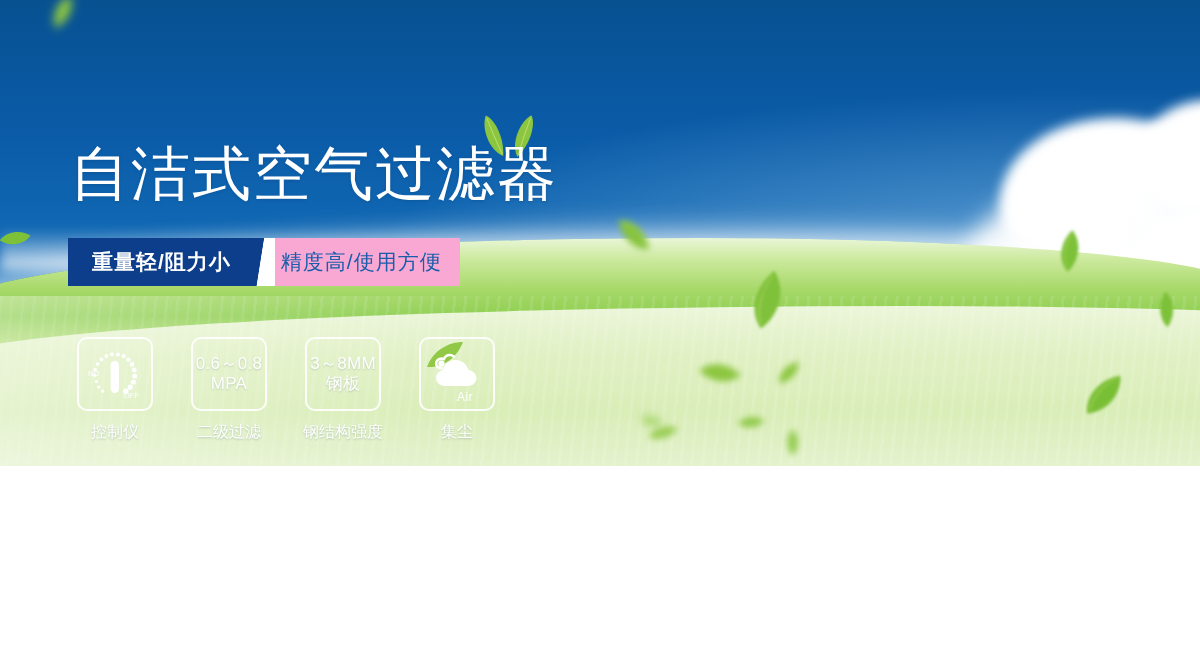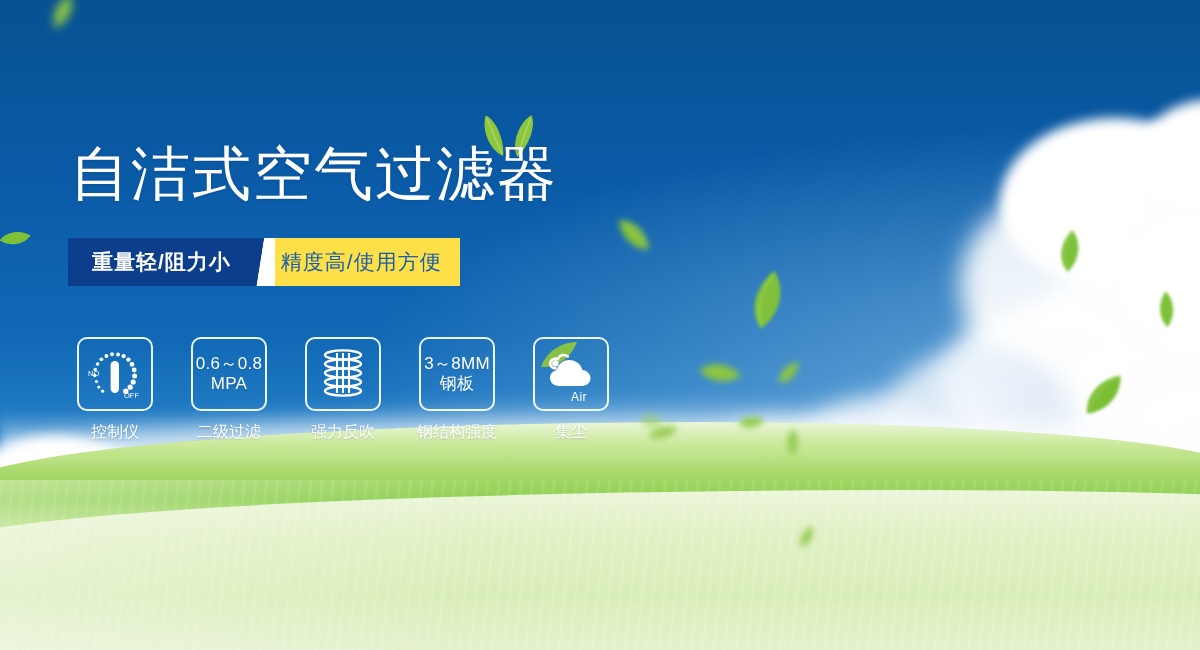--- a/index.html
+++ b/index.html
@@ -1,19 +1,19 @@
 <!DOCTYPE html>
 <html lang="zh"><head>
 <meta charset="utf-8">
 <style>
   html,body{margin:0;padding:0;background:#fff;}
   *{box-sizing:border-box;}
   .stage{
     position:relative;
-    width:1200px;height:650px;
+    width:1200px;height:466px;
     overflow:hidden;
     font-family:"Liberation Sans","DejaVu Sans",sans-serif;
     background:#0a5aa6;
   }
 
   
   .sky{
     position:absolute;inset:0;
     background:
       radial-gradient(120% 80% at 88% 58%, rgba(160,205,238,.55) 0%, rgba(160,205,238,0) 48%),
@@ -106,21 +106,21 @@
     font-size:21px;font-weight:bold;
     letter-spacing:1px;
     display:flex;align-items:center;
     padding:0 18px 0 24px;
   }
   .slant{
     width:26px;
     background:linear-gradient(99deg,#0c3e8c 0 44%, #ffffff 46% 100%);
   }
   .tag-b{
-    background:#fde047;
+    background:#f9a8d4;
     color:#1a5dab;
     font-size:21px;
     letter-spacing:1px;
     display:flex;align-items:center;
     padding:0 18px 0 6px;
   }
 
   
   .features{
     position:absolute;left:74px;top:337px;
@@ -339,39 +339,20 @@
     </div>
 
     <div class="feat">
       <div class="feat-box">
         <div class="feat-text">0.6～0.8</div>
         <div class="feat-text">MPA</div>
       </div>
       <div class="feat-label">二级过滤</div>
     </div>
 
-    <div class="feat">
-      <div class="feat-box">
-        <svg width="56" height="56" viewBox="0 0 56 56">
-          <g fill="none" stroke="#ffffff" stroke-width="2.4">
-            <ellipse cx="28" cy="9" rx="18" ry="4.6"></ellipse>
-            <ellipse cx="28" cy="18" rx="18" ry="4.6"></ellipse>
-            <ellipse cx="28" cy="27" rx="18" ry="4.6"></ellipse>
-            <ellipse cx="28" cy="36" rx="18" ry="4.6"></ellipse>
-            <ellipse cx="28" cy="45" rx="18" ry="4.6"></ellipse>
-          </g>
-          <g stroke="#ffffff" stroke-width="2.1">
-            <line x1="22" y1="7" x2="22" y2="47"></line>
-            <line x1="28" y1="7" x2="28" y2="47"></line>
-            <line x1="34" y1="7" x2="34" y2="47"></line>
-          </g>
-        </svg>
-      </div>
-      <div class="feat-label">强力反吹</div>
-    </div>
 
     <div class="feat">
       <div class="feat-box">
         <div class="feat-text">3～8MM</div>
         <div class="feat-text">钢板</div>
       </div>
       <div class="feat-label">钢结构强度</div>
     </div>
 
     <div class="feat">

